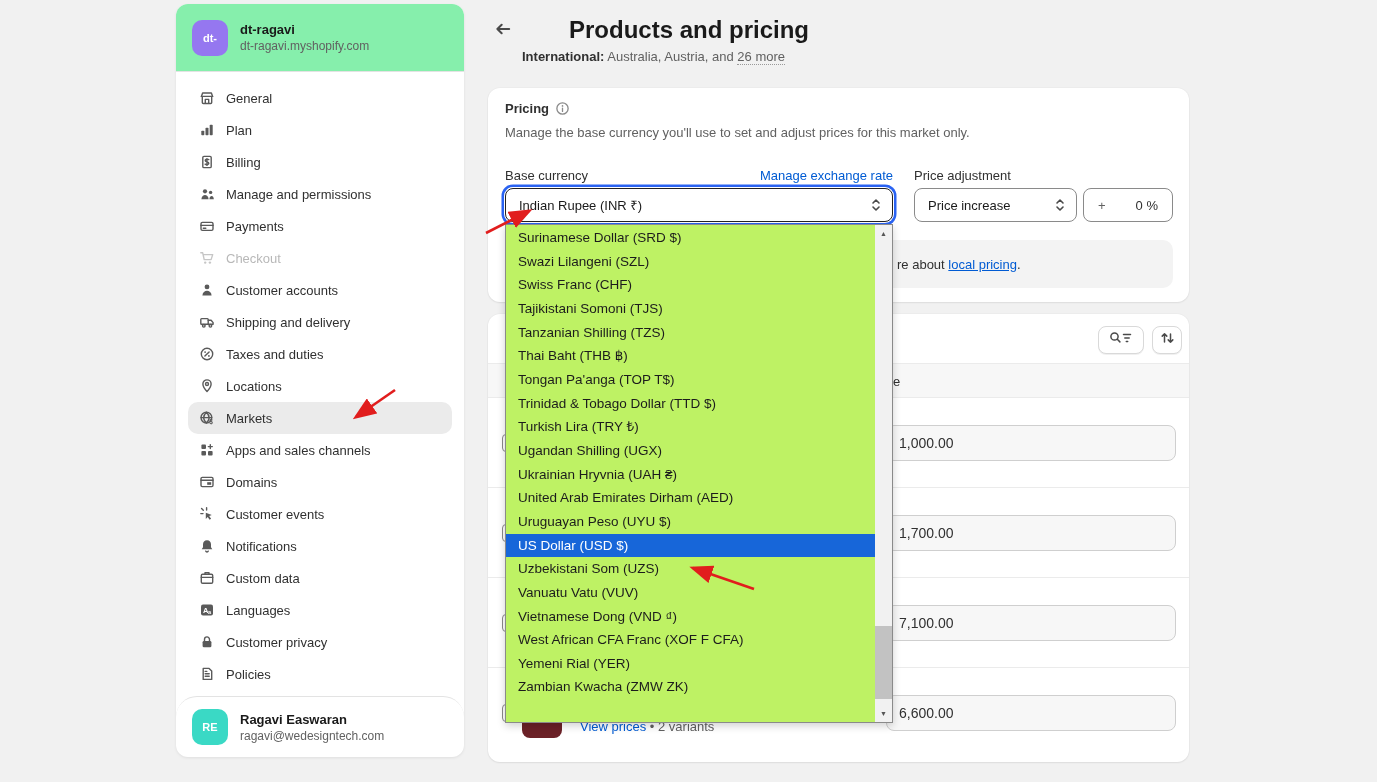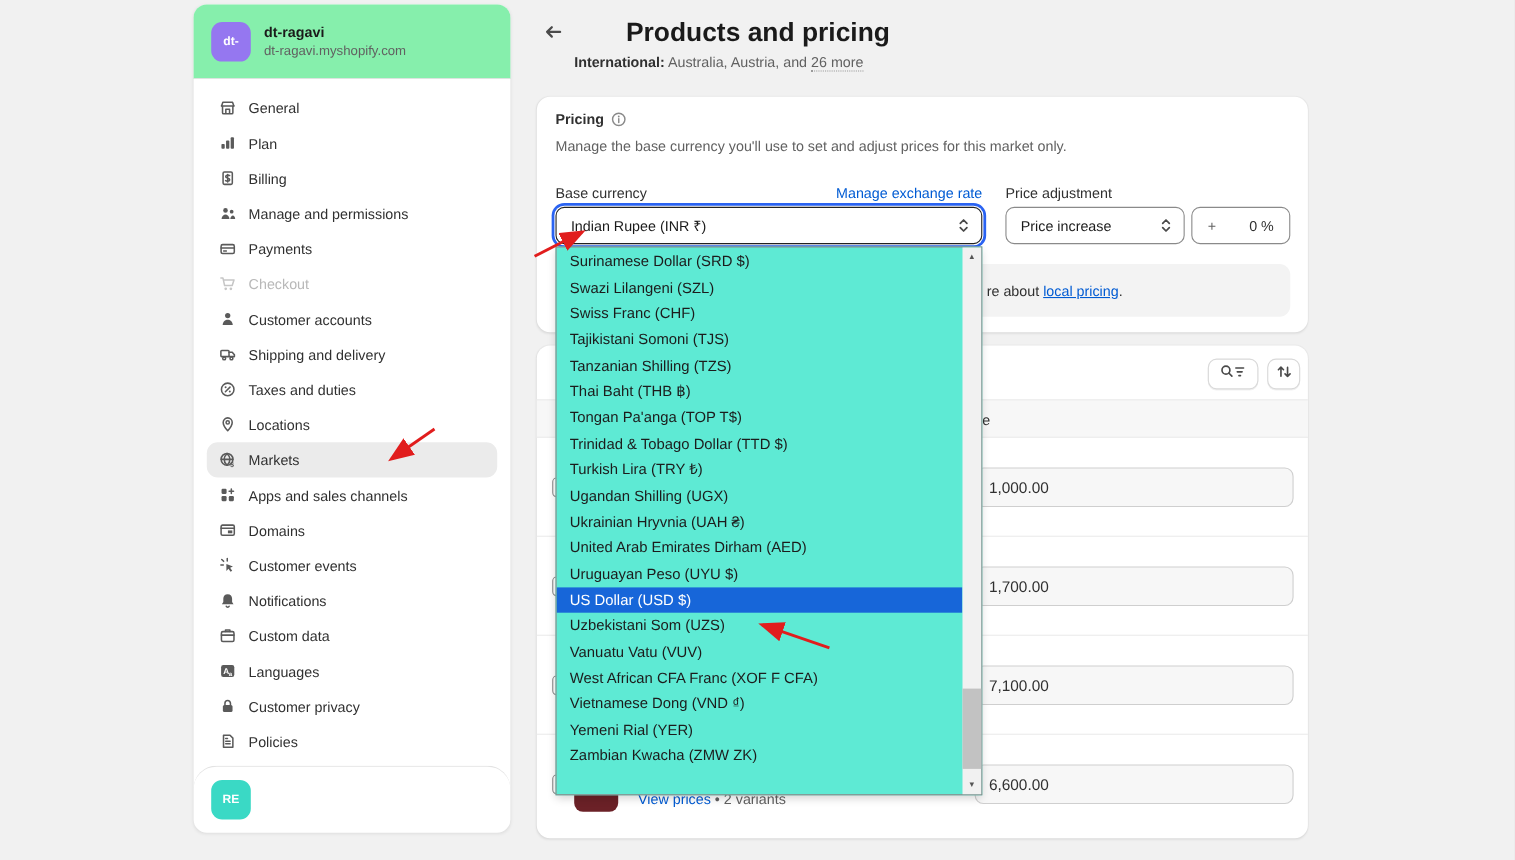--- a/index.html
+++ b/index.html
@@ -79,21 +79,21 @@
   .row-thumb{ position:absolute; left:34px; top:25px; width:40px; height:40px; border-radius:8px;
     border:1px solid #d9d9d9; background:#fff; }
   .row-thumb.img{ border:none; }
   .row-price{ position:absolute; left:398px; top:27px; width:290px; height:36px; background:#f7f7f7;
     border:1px solid #cfcfcf; border-radius:8px; font-size:14px; color:#303030;
     display:flex; align-items:center; padding-left:12px; cursor:text; }
   .row-meta{ position:absolute; left:92px; top:51px; font-size:13px; }
   .row-meta .meta{ color:#616161; }
 
   
-  .dropdown{ position:absolute; left:505px; top:224px; width:388px; height:499px; background:#5eead4;
+  .dropdown{ position:absolute; left:505px; top:224px; width:388px; height:499px; background:#bef264;
     border:1px solid #8a8a8a; box-shadow:0 3px 8px rgba(0,0,0,.18); z-index:50; }
   .dd-list{ position:absolute; left:0; top:1px; right:17px; bottom:0; overflow:hidden; }
   .dd-option{ height:23.67px; line-height:23.67px; padding-left:12px; font-size:13.5px;
     color:#1c1c1c; white-space:nowrap; cursor:pointer; }
   .dd-option.selected{ background:#1766d9; color:#fff; }
   .dd-scroll{ position:absolute; right:0; top:0; bottom:0; width:17px; background:#f1f1f1; }
   .dd-arrow{ position:absolute; left:0; right:0; height:17px; display:flex; align-items:center;
     justify-content:center; font-size:7px; color:#555; cursor:pointer; }
   .dd-arrow.up{ top:0; } .dd-arrow.down{ bottom:0; }
   .dd-thumb{ position:absolute; left:0; right:0; top:401px; height:73px; background:#c2c2c2; cursor:grab; }
@@ -294,20 +294,24 @@
             <svg width="16" height="16" viewBox="0 0 16 16" fill="none" stroke="currentColor" stroke-width="1.4" stroke-linecap="round" stroke-linejoin="round">
               <path d="M4.2 2.4h5.9l2.6 2.6v8.4H4.2z"></path>
               <path d="M6.2 7.8h4M6.2 10.2h4M6.2 5.4h1.6"></path>
             </svg>
           </span>
           <span>Policies</span>
         </div>
       </nav>
     <div class="side-footer">
       <div class="avatar" id="user-avatar" style="background: rgb(58, 217, 197);">RE</div>
+      <div>
+        <div class="store-name">Ragavi Easwaran</div>
+        <div class="store-domain">ragavi@wedesigntech.com</div>
+      </div>
     </div>
   </aside>
 
   <div class="back-btn">
     <span>
       <svg width="18" height="18" viewBox="0 0 16 16" fill="none" stroke="currentColor" stroke-width="1.8" stroke-linecap="round" stroke-linejoin="round">
           <path d="M13.5 8H3M6.8 4.2 3 8l3.8 3.8"></path>
         </svg>
     </span>
   </div>
@@ -413,22 +417,22 @@
         <div class="dd-option">Tongan Pa'anga (TOP T$)</div>
         <div class="dd-option">Trinidad &amp; Tobago Dollar (TTD $)</div>
         <div class="dd-option">Turkish Lira (TRY ₺)</div>
         <div class="dd-option">Ugandan Shilling (UGX)</div>
         <div class="dd-option">Ukrainian Hryvnia (UAH ₴)</div>
         <div class="dd-option">United Arab Emirates Dirham (AED)</div>
         <div class="dd-option">Uruguayan Peso (UYU $)</div>
         <div class="dd-option selected" style="background: rgb(23, 102, 217);">US Dollar (USD $)</div>
         <div class="dd-option">Uzbekistani Som (UZS)</div>
         <div class="dd-option">Vanuatu Vatu (VUV)</div>
+        <div class="dd-option">Vietnamese Dong (VND ₫)</div>
         <div class="dd-option">West African CFA Franc (XOF F CFA)</div>
-        <div class="dd-option">Vietnamese Dong (VND ₫)</div>
         <div class="dd-option">Yemeni Rial (YER)</div>
         <div class="dd-option">Zambian Kwacha (ZMW ZK)</div>
       </div>
     <div class="dd-scroll">
       <div class="dd-arrow up">▲</div>
       <div class="dd-thumb"></div>
       <div class="dd-arrow down">▼</div>
     </div>
   </div>
 

